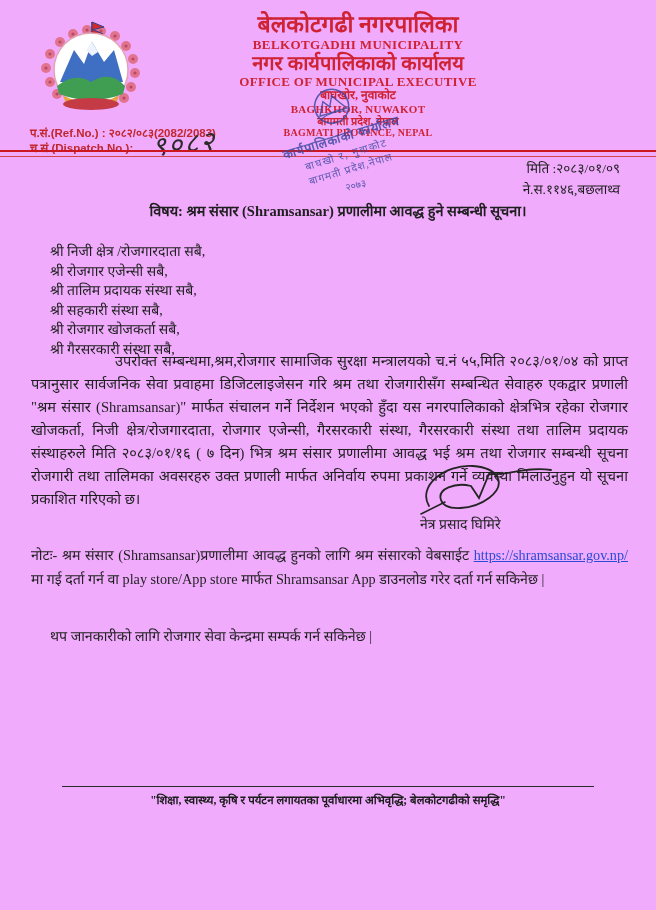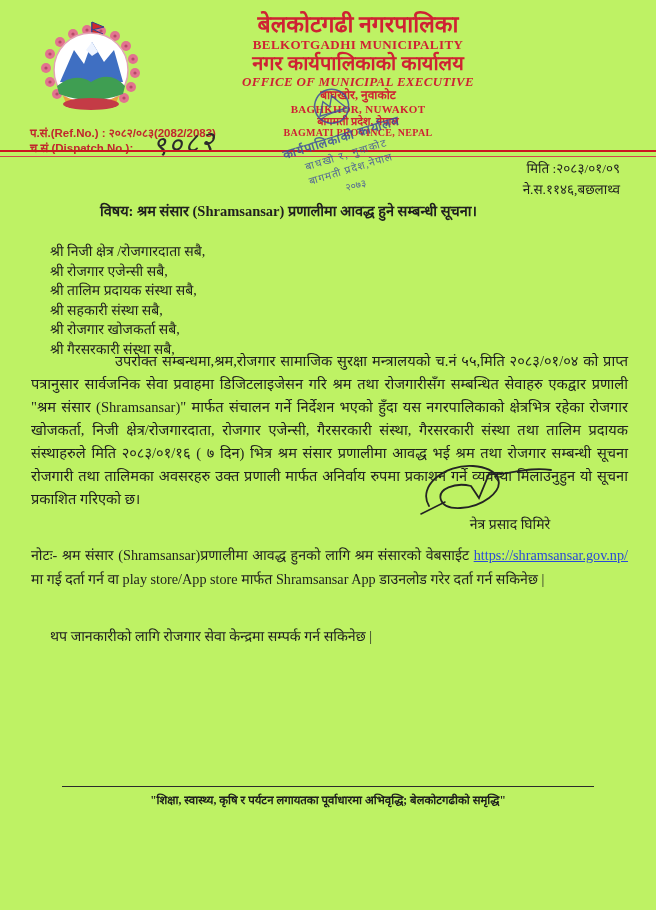--- a/index.html
+++ b/index.html
@@ -1,31 +1,31 @@
 <!DOCTYPE html>
 <html><head>
 <meta charset="utf-8">
 <style>
   html,body{margin:0;padding:0;background:#888;}
   .page{
     position:relative;
     width:656px;height:910px;
     margin:0 auto;
-    background:#bef264;
+    background:#f0abfc;
     font-family:"Liberation Serif","DejaVu Serif",serif;
     color:#1f1f1f;
     overflow:hidden;
   }
   
   .logo{position:absolute;left:30px;top:20px;width:124px;height:108px;}
   .hdr{position:absolute;left:130px;right:70px;top:12px;text-align:center;color:#cf2233;line-height:1.12;}
   .hdr .t-np{font-size:23px;font-weight:bold;}
   .hdr .t-en{font-size:13px;font-weight:bold;letter-spacing:.4px;}
   .hdr .o-np{font-size:20px;font-weight:bold;}
-  .hdr .o-en{font-size:13px;font-weight:bold;letter-spacing:.3px;font-style:italic;}
+  .hdr .o-en{font-size:13px;font-weight:bold;letter-spacing:.3px;}
   .hdr .a-np{font-size:12px;font-weight:bold;}
   .hdr .a-en{font-size:11px;font-weight:bold;letter-spacing:.3px;}
   .hdr .p-np{font-size:11px;font-weight:bold;}
   .hdr .p-en{font-size:10px;font-weight:bold;letter-spacing:.3px;text-align:center;}
   
   .refblock{position:absolute;left:30px;top:126px;color:#c1272d;font-weight:bold;font-size:11.5px;line-height:15px;font-family:Liberation Sans, sans-serif;}
   .dispatch-hand{
     position:absolute;left:152px;top:124px;
     font-size:27px;color:#2b2b2b;font-style:italic;
     transform:rotate(-6deg);letter-spacing:2px;
@@ -42,28 +42,28 @@
     color:#3a47a0;text-align:center;opacity:.82;
     font-family:"Liberation Serif","DejaVu Serif",serif;
     pointer-events:none;
   }
   .stamp .s-emblem{margin:0 auto;width:44px;height:40px;}
   .stamp .s1{font-size:12.5px;font-weight:bold;letter-spacing:1px;}
   .stamp .s2{font-size:10.5px;letter-spacing:1.5px;margin-top:2px;}
   .stamp .s3{font-size:10.5px;letter-spacing:1px;margin-top:1px;}
   .stamp .s4{font-size:10px;margin-top:3px;transform:rotate(3deg);}
   
-  .subject{position:absolute;left:100px;right:80px;top:200px;font-size:14.5px;font-weight:bold;}
+  .subject{position:absolute;left:100px;right:80px;top:200px;text-align:center;font-size:14.5px;font-weight:bold;}
   
   .recipients{position:absolute;left:50px;top:242px;font-size:14px;line-height:19.5px;}
   
   .bodytext{position:absolute;left:31px;right:28px;top:350px;font-size:14.6px;line-height:23px;text-align:justify;text-indent:84px;}
   
   .sig-svg{position:absolute;left:415px;top:458px;width:140px;height:62px;}
-  .sigblock{position:absolute;left:420px;top:514px;width:180px;text-align:center;font-size:14px;line-height:21px;}
+  .sigblock{position:absolute;left:420px;top:514px;width:180px;text-align:left;font-size:14px;line-height:21px;}
   
   .note{position:absolute;left:31px;right:28px;top:544px;font-size:14.2px;line-height:23.5px;text-align:justify;}
   .note a{color:#2a4bd7;text-decoration:underline;}
   .contact{position:absolute;left:50px;top:606px;font-size:14.2px;margin-top:20px;}
   
   .footer{
     position:absolute;left:62px;right:62px;top:786px;
     border-top:1.6px solid #2b2b2b;
     text-align:center;font-size:11.5px;font-weight:bold;
     padding-top:5px;color:#1c1c1c;

